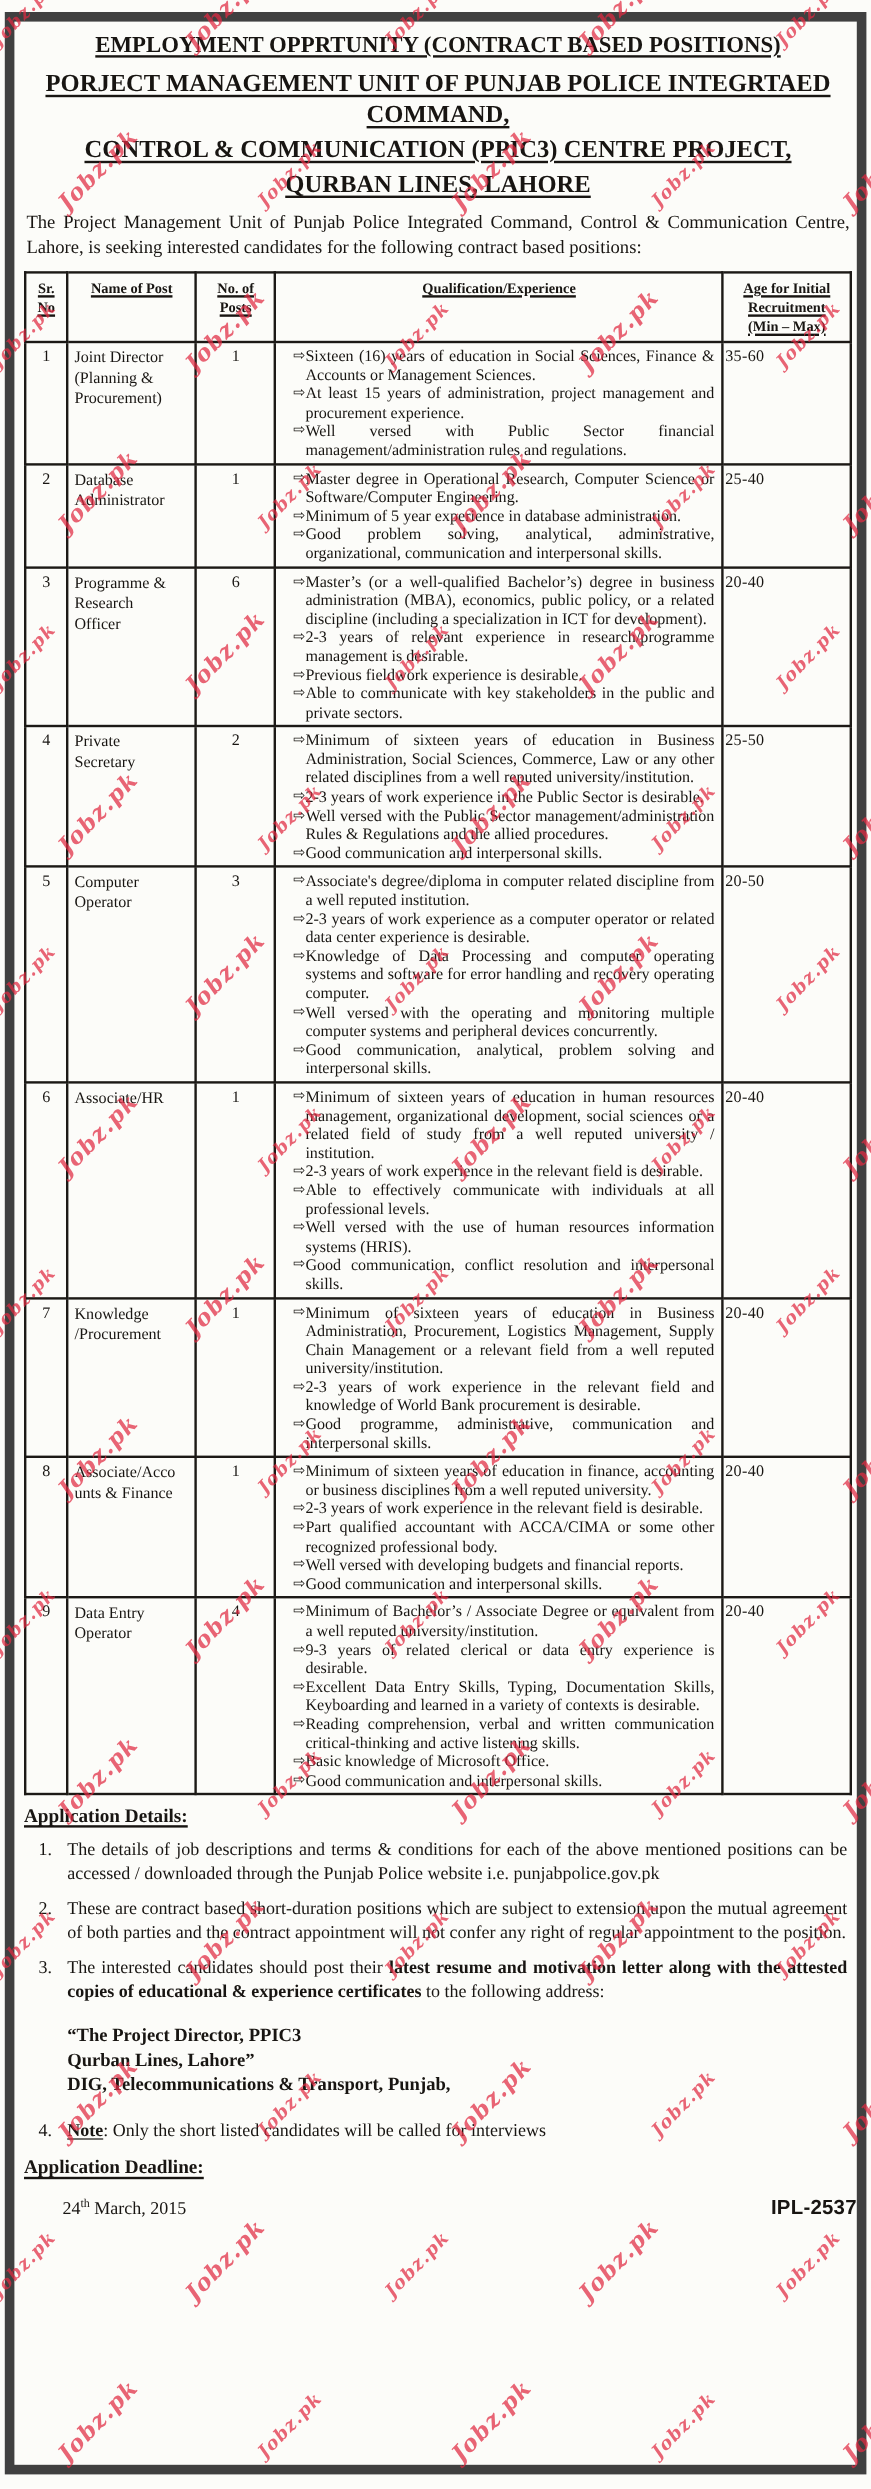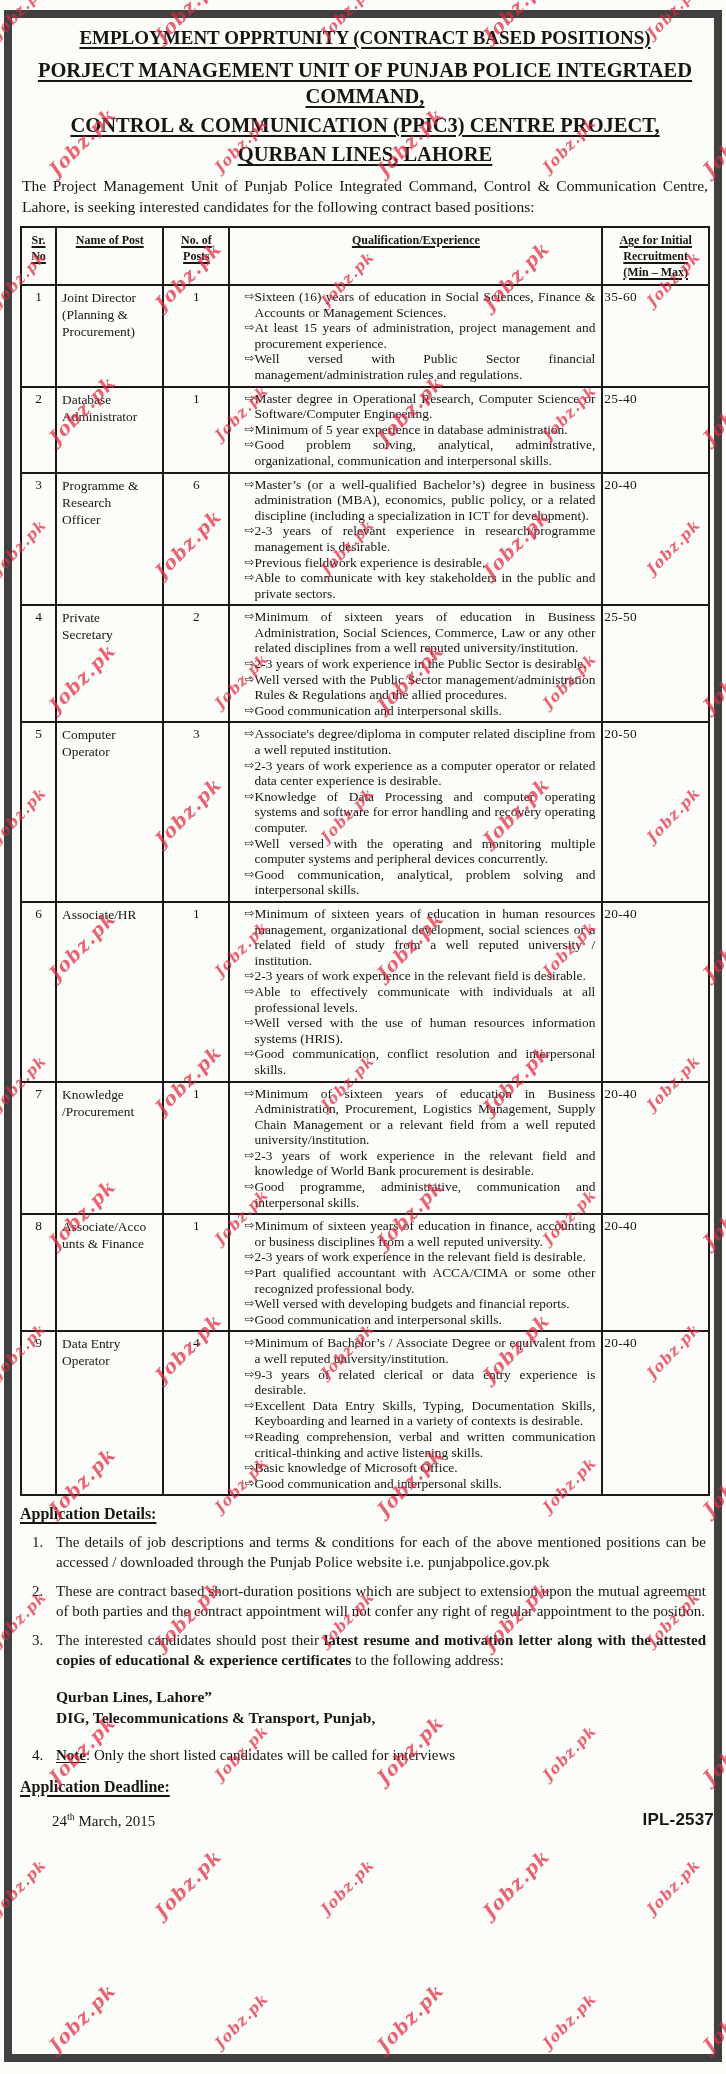--- a/index.html
+++ b/index.html
@@ -332,20 +332,21 @@
         <span class="num">2.</span>
         <span class="txt">These are contract based short-duration positions which are subject to extension upon the mutual agreement of both parties and the contract appointment will not confer any right of regular appointment to the position.</span>
       </div>
 
       <div class="item">
         <span class="num">3.</span>
         <span class="txt"><span>The interested candidates should post their </span><b>latest resume and motivation letter along with the attested copies of educational &amp; experience certificates</b><span> to the following address:</span></span>
       </div>
 
       <div class="address">
+        <div>“The Project Director, PPIC3</div>
         <div>Qurban Lines, Lahore”</div>
         <div>DIG, Telecommunications &amp; Transport, Punjab,</div>
       </div>
 
       <div class="item" style="margin-top:18px">
         <span class="num">4.</span>
         <span class="txt"><span class="note-label">Note</span><span>: Only the short listed candidates will be called for interviews</span></span>
       </div>
     </div>
 

